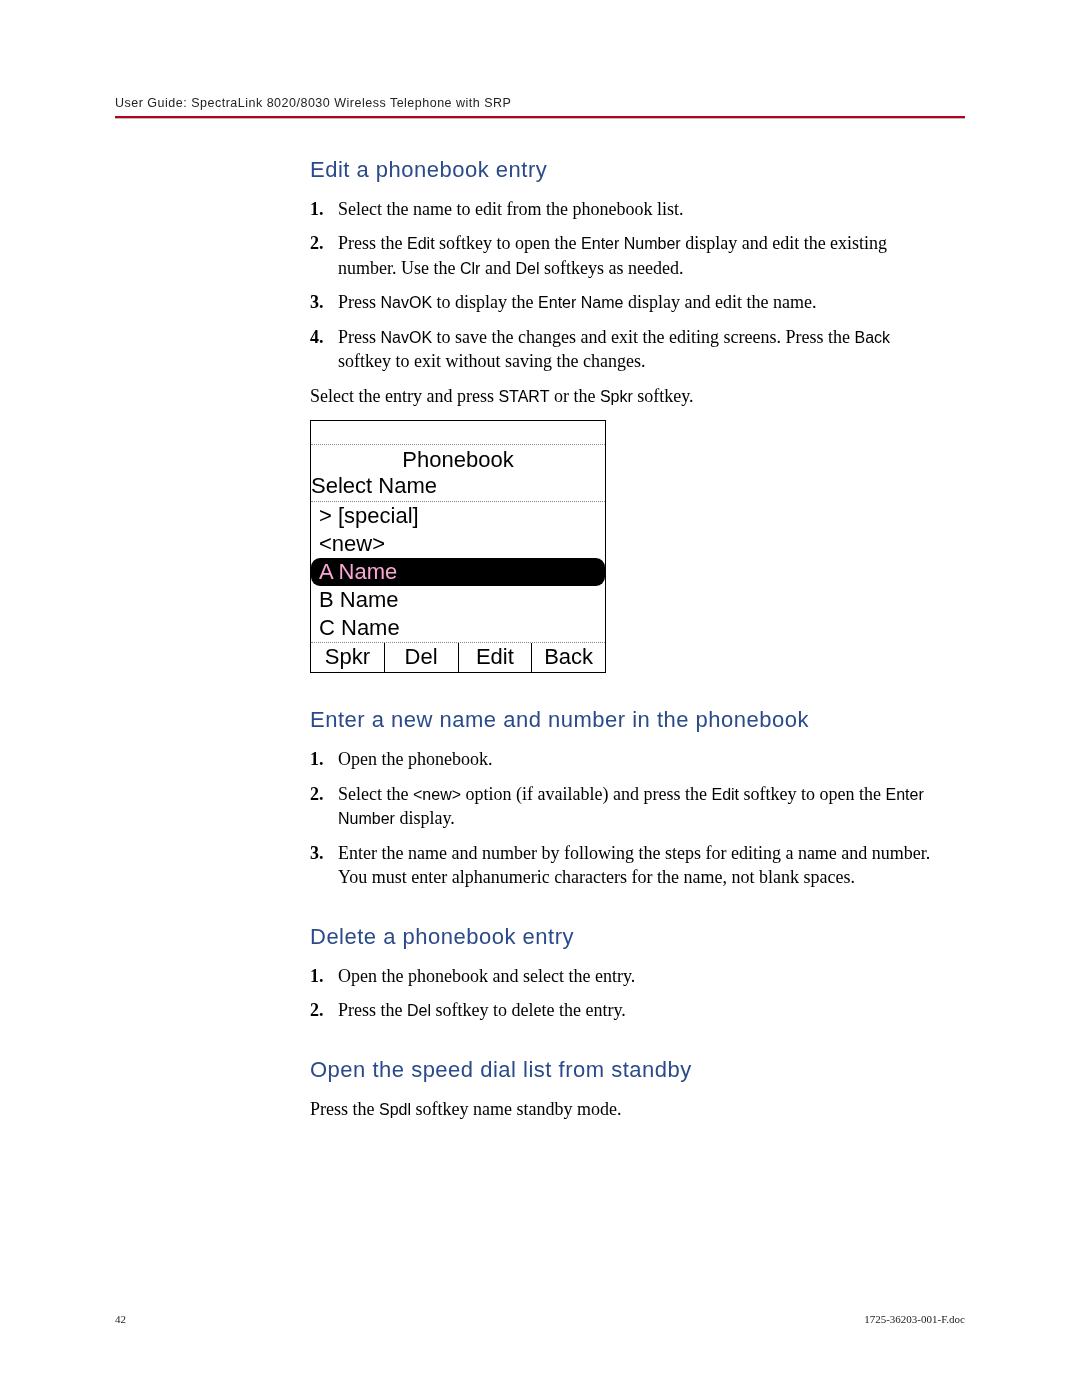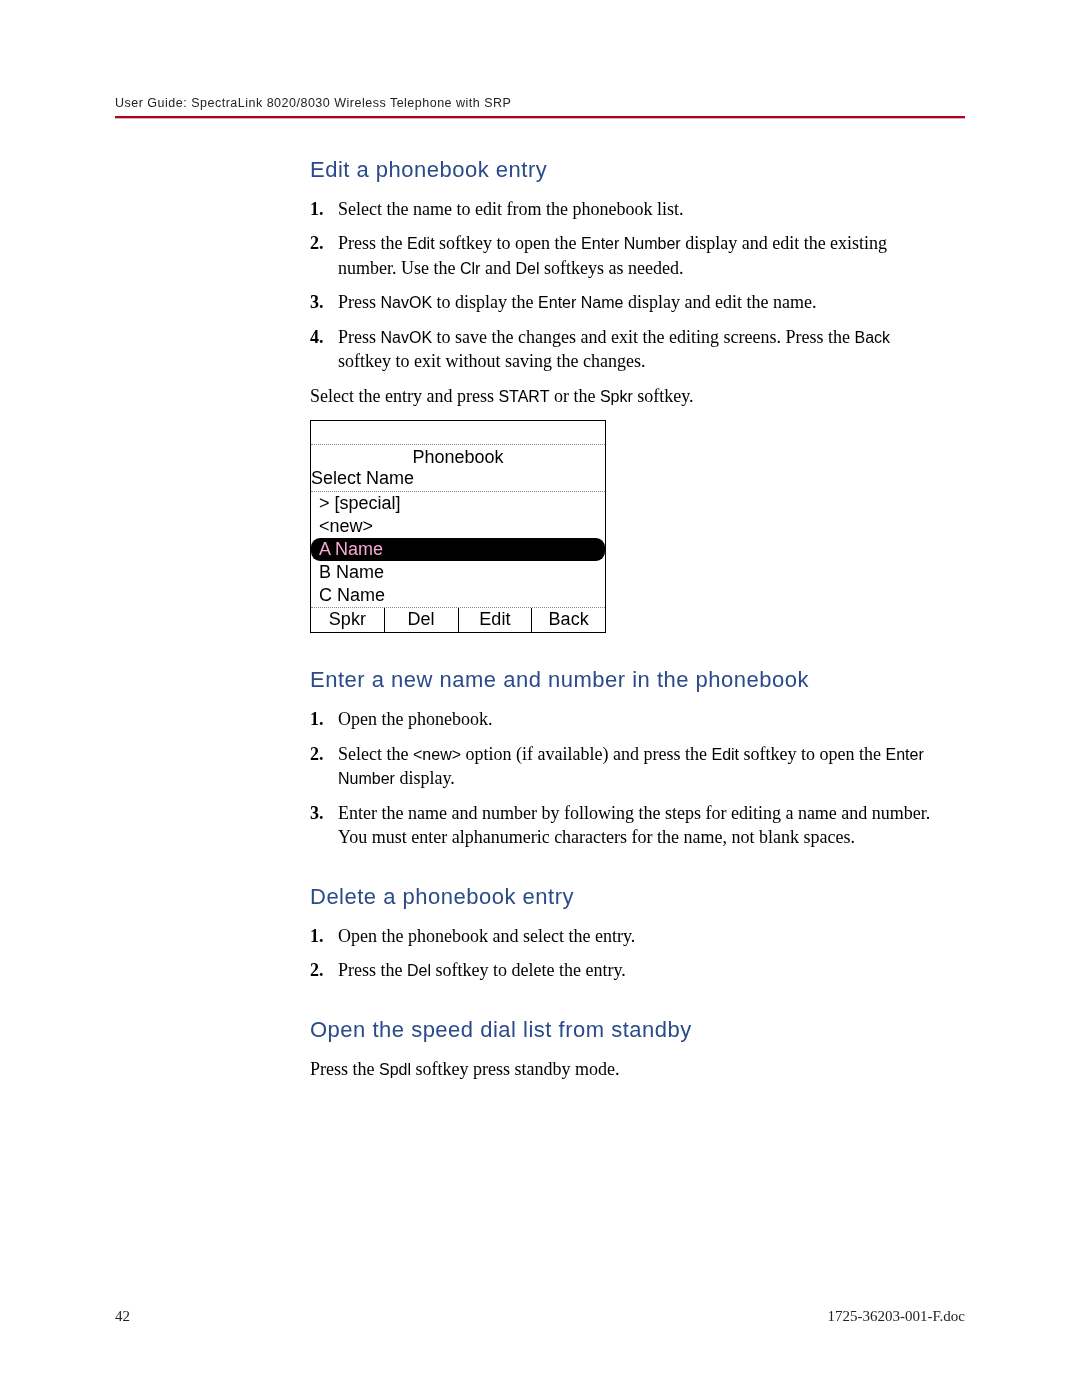--- a/index.html
+++ b/index.html
@@ -71,21 +71,21 @@
   .ui {
     font-family: Verdana, Arial, sans-serif;
     font-size: 16px;
   }
   .phone-screen {
     width: 296px;
     border: 1.5px solid #000;
     margin-top: 12px;
     margin-bottom: 8px;
     font-family: Arial, Helvetica, sans-serif;
-    font-size: 18px;
+    font-size: 22px;
     color: #000;
     background: #fff;
   }
   .phone-top-gap {
     height: 24px;
     border-bottom: 1px dotted #888;
   }
   .phone-title {
     text-align: center;
     padding: 2px 0 0 0;
@@ -116,21 +116,21 @@
   }
   .phone-softkeys > div:last-child { border-right: none; }
   .footer {
     position: absolute;
     bottom: 72px;
     left: 115px;
     right: 115px;
     display: flex;
     justify-content: space-between;
     font-family: Georgia, serif;
-    font-size: 15px;
+    font-size: 11px;
     color: #222;
   }
 </style>
 </head>
 <body>
 
 <div class="page">
   <div class="header-line">User Guide: SpectraLink 8020/8030 Wireless Telephone with SRP</div>
   <div class="header-rule"></div>
 
@@ -183,21 +183,21 @@
     <div class="section-heading">Delete a phonebook entry</div>
     <ol class="steps">
       <li>Open the phonebook and select the entry.</li>
       <li>
         <span>Press the </span><span class="ui">Del</span><span> softkey to delete the entry.</span>
       </li>
     </ol>
 
     <div class="section-heading">Open the speed dial list from standby</div>
     <div class="body-text">
-      <span>Press the </span><span class="ui">Spdl</span><span> softkey press standby mode.</span>
+      <span>Press the </span><span class="ui">Spdl</span><span> softkey name standby mode.</span>
     </div>
 
   </div>
 </div>
 
 <div class="footer">
   <div>42</div>
   <div>1725-36203-001-F.doc</div>
 </div>
 

